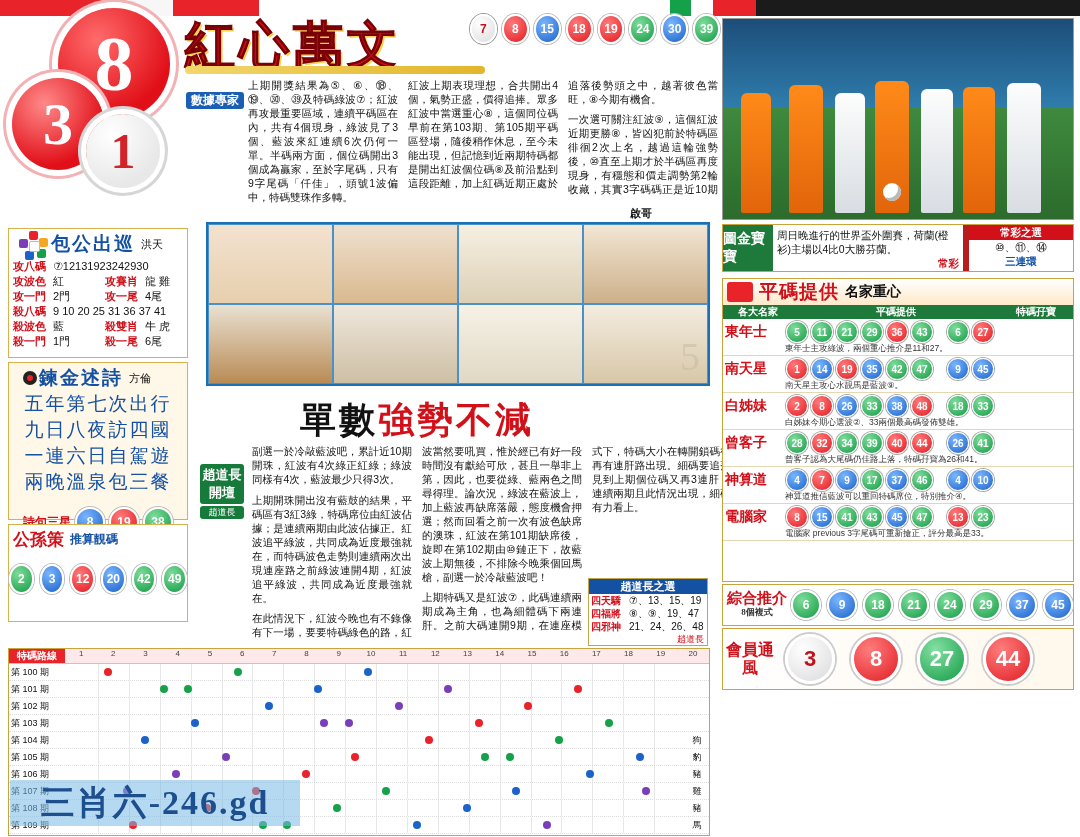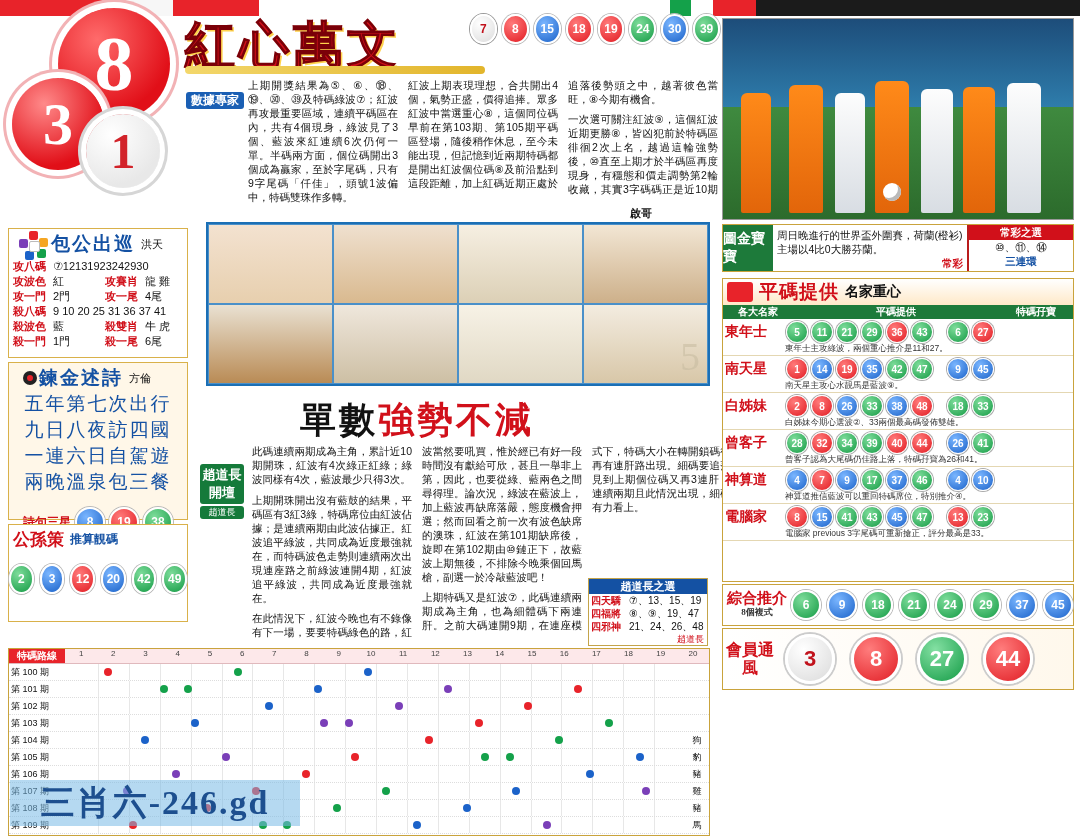--- a/index.html
+++ b/index.html
@@ -98,21 +98,21 @@
   .sky{position:absolute;left:0;top:0;width:100%;height:46%;background:linear-gradient(#1d4d7a,#2f7fae);}
   .grass{position:absolute;left:0;bottom:0;width:100%;height:56%;background:linear-gradient(#3f8a3f,#2c6b2c);}
   .player{position:absolute;bottom:6px;border-radius:6px 6px 2px 2px;}
   .p-or{background:linear-gradient(#ff8a19,#e2650a);}
   .p-wh{background:linear-gradient(#fdfdfd,#d8dde3);}
   .ballsm{position:absolute;width:18px;height:18px;border-radius:50%;background:#fff;box-shadow:inset -3px -3px 0 #b9b9b9;}
 
   .bb-box{position:absolute;left:722px;top:224px;width:350px;height:46px;border:1px solid #c9a33c;display:flex;}
   .bb-lab{width:50px;background:#1d7a3a;color:#fff;font-weight:bold;font-size:14px;display:flex;align-items:center;justify-content:center;}
   .bb-txt{flex:1;font-size:10.5px;line-height:14px;padding:3px 4px;}
-  .bb-right{width:104px;border-left:2px solid #b91c1c;font-size:10.5px;}
+  .bb-right{width:104px;border-left:6px solid #b91c1c;font-size:10.5px;}
   .bb-right .h{background:#d1101a;color:#fff;text-align:center;font-weight:bold;line-height:15px;}
 
   
   .ring{position:absolute;left:722px;top:278px;width:350px;height:302px;border:1px solid #c9a33c;background:#fff;}
   .ring-head{height:26px;background:linear-gradient(#fff,#ffe9c8);display:flex;align-items:center;gap:6px;padding-left:4px;}
   .ring-head .t1{font-family:"Liberation Serif",serif;color:#d1101a;font-size:19px;font-weight:bold;letter-spacing:1px;}
   .ring-head .t2{font-size:14px;font-weight:bold;color:#111;}
   .ring-sub{display:flex;background:#1d7a3a;color:#fff;font-size:10px;line-height:14px;font-weight:bold;}
   .ring-sub div{text-align:center;}
   .expert-row{border-bottom:1px solid #e4d7b2;}
@@ -304,21 +304,21 @@
   <div class="headline">
     <span class="k1">單數</span><span class="k2">強勢不減</span>
   </div>
 
   <div class="daozhang-badge">
     <div class="dz-lab">趙道長開壇</div>
     <div style="background:#157a3a;color:#fff;font-size:9px;text-align:center;margin-top:2px;border-radius:3px">趙道長</div>
   </div>
 
   <div class="art-mid" id="artmid">
-      <p style="margin: 0px 0px 6px;">此碼連續兩期成為主角，累計近10期開珠，紅波有4次綠正紅綠；綠波同樣有4次，藍波最少只得3次。</p>
+      <p style="margin: 0px 0px 6px;">副選一於冷敲藍波吧，累計近10期開珠，紅波有4次綠正紅綠；綠波同樣有4次，藍波最少只得3次。</p>
       <p style="margin: 7px 0px 6px;">上期開珠開出沒有藍鼓的結果，平碼區有3紅3綠，特碼席位由紅波佔據；是連續兩期由此波佔據正。紅波追平綠波，共同成為近度最強就在，而特碼波色走勢則連續兩次出現連座路之前綠波連開4期，紅波追平綠波，共同成為近度最強就在。</p>
       <p style="margin: 0px 0px 6px;">在此情況下，紅波今晚也有不錄像有下一場，要要特碼綠色的路，紅波當然要吼買，惟於經已有好一段時間沒有獻給可欣，甚且一舉非上第，因此，也要從綠、藍兩色之間尋得理。論次況，綠波在藍波上，加上藍波再缺席落嚴，態度機會押選；然而回看之前一次有波色缺席的澳珠，紅波在第101期缺席後，旋即在第102期由⑩鏈正下，故藍波上期無後，不排除今晚乘個回馬槍，副選一於冷敲藍波吧！</p>
       <p style="margin: 0px 0px 6px;">上期特碼又是紅波⑦，此碼連續兩期成為主角，也為細體碼下兩連肝。之前大碼連開9期，在連座模式下，特碼大小在轉開鎖碼後，又再有連肝路出現。細碼要追落後，見到上期個位碼又再3連肝，已是連續兩期且此情況出現，細碼理應有力看上。</p>
     </div>
 
   <div class="dzbox">
     <div class="hd">趙道長之選</div>
     <div id="dzrows">
         <div class="dzrow">
           <span class="nm">四天驕</span>

